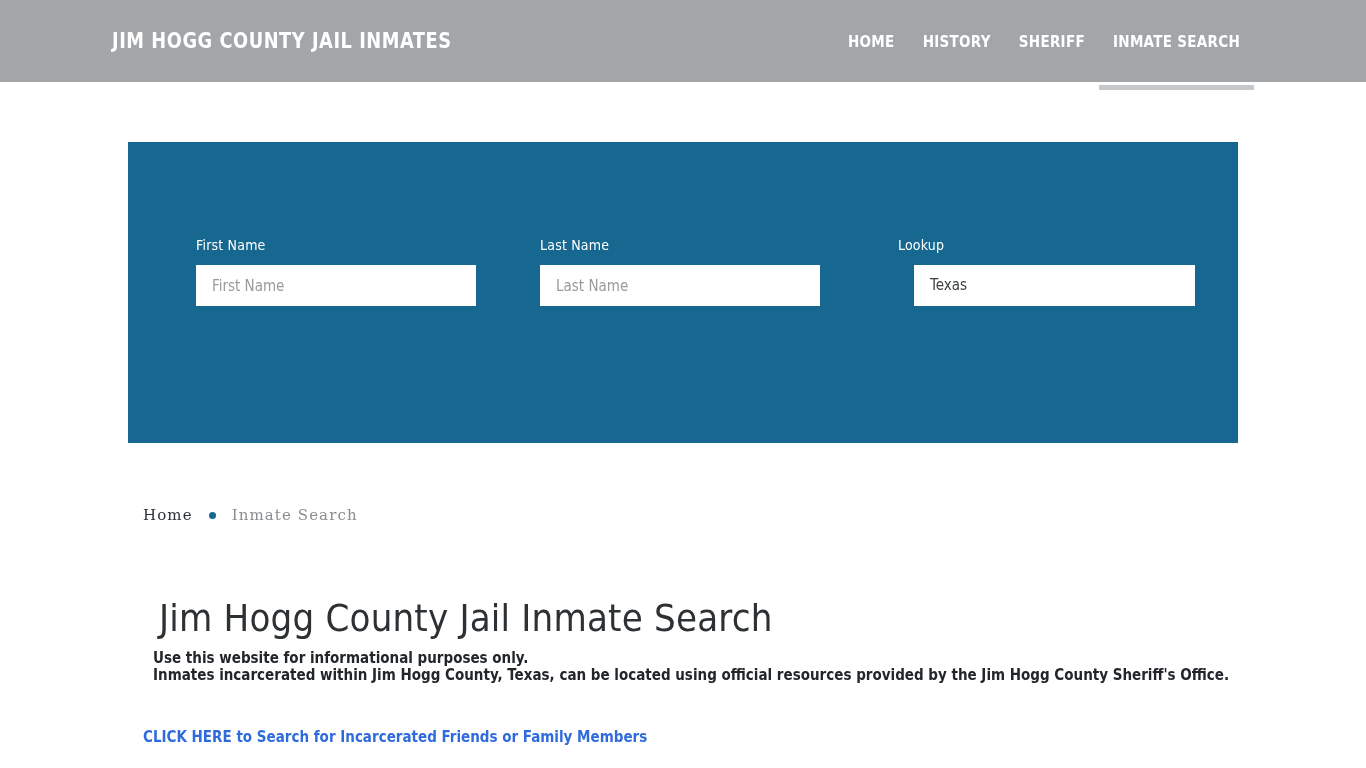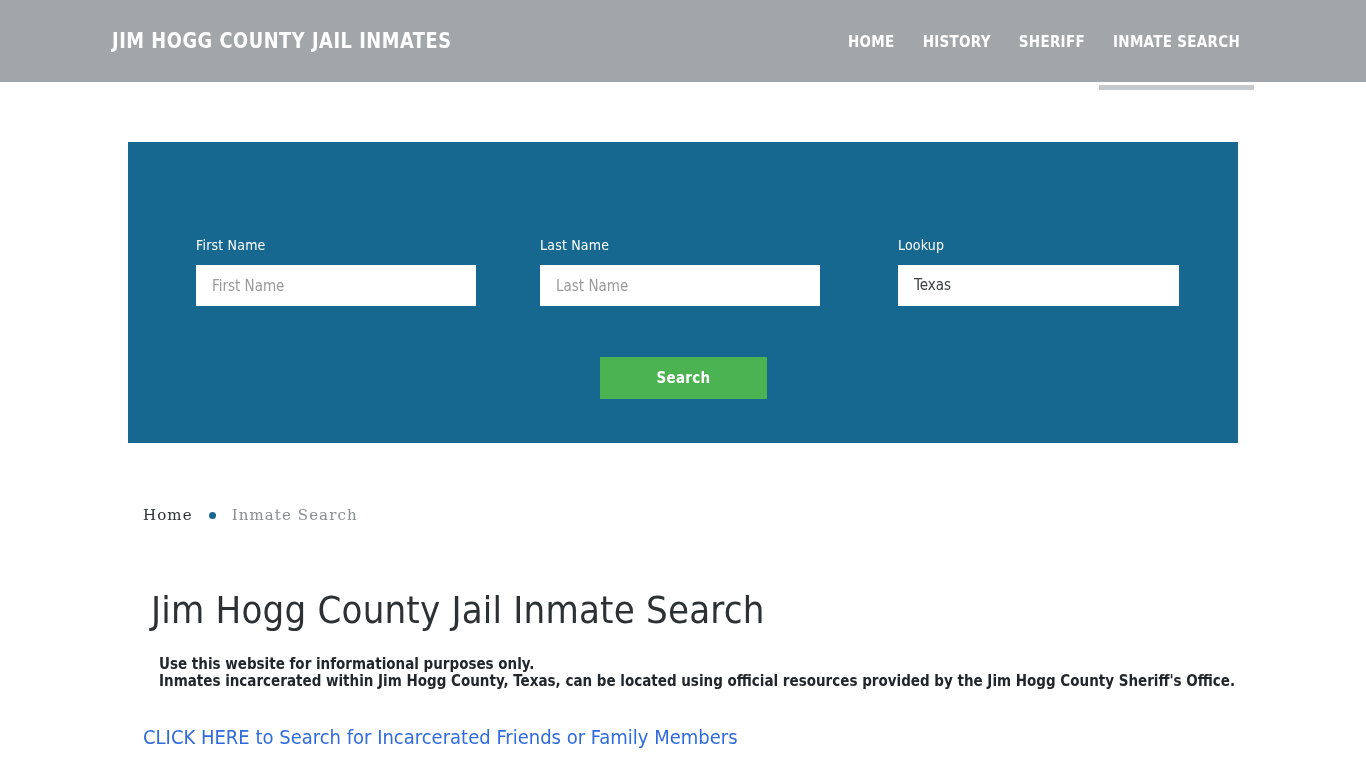--- a/index.html
+++ b/index.html
@@ -132,20 +132,21 @@
     outline: none;
     background: #ffffff;
     padding: 0 16px;
     font-family: "DejaVu Sans Condensed", "Liberation Sans Narrow", "Liberation Sans", sans-serif;
     font-size: 15px;
     color: #3c4043;
     -webkit-appearance: none;
     appearance: none;
     line-height: 41px;
     cursor: pointer;
+    margin-left: 16px;
   }
   .search-button {
     position: absolute;
     left: 472px;
     top: 215px;
     width: 167px;
     height: 42px;
     background: #4cb352;
     border: none;
     color: #ffffff;
@@ -181,50 +182,50 @@
     background: #166890;
     margin: 0 16px;
   }
   .crumb-current { color: #8a8d90; }
 
   
   .page-title {
     position: absolute;
     left: 143px;
     top: 578px;
-    margin: 8px;
+    margin: 16px;
     font-family: "DejaVu Sans Condensed", "Liberation Sans Narrow", "Liberation Sans", sans-serif;
     font-weight: 300;
     font-size: 38px;
     line-height: 48px;
     color: #2d3134;
     letter-spacing: 0.2px;
     white-space: nowrap;
   }
   .body-copy {
     position: absolute;
     left: 143px;
     width: 1090px;
     font-family: "DejaVu Sans Condensed", "Liberation Sans Narrow", "Liberation Sans", sans-serif;
     font-weight: 700;
     font-size: 15px;
     line-height: 22px;
     color: #22262a;
-    margin: 16px;
+    margin: 10px;
     white-space: nowrap;
   }
   .copy-1 { top: 637px; }
   .copy-2 { top: 654px; }
   .inline-link {
     position: absolute;
     left: 143px;
     top: 726px;
     font-family: "DejaVu Sans Condensed", "Liberation Sans Narrow", "Liberation Sans", sans-serif;
-    font-weight: 400;
-    font-size: 20px;
+    font-weight: 700;
+    font-size: 15px;
     line-height: 22px;
     color: #2f6bdd;
     text-decoration: none;
     white-space: nowrap;
     cursor: pointer;
   }
   .copy-3 {
     top: 762px;
     color: #22262a;
     font-weight: 400;
@@ -254,21 +255,20 @@
   <div class="field field-last">
     <label class="field-label">Last Name</label>
     <input class="field-input" type="text" placeholder="Last Name" style="">
   </div>
 
   <div class="field field-state">
     <label class="field-label">Lookup</label>
     <div class="field-select">Texas</div>
   </div>
 
-  <button class="search-button">Search</button>
 </section>
 
 <div class="breadcrumb">
   <a class="crumb-link" href="#">Home</a>
   <span class="crumb-sep"></span>
   <span class="crumb-current">Inmate Search</span>
 </div>
 
 <h1 class="page-title">Jim Hogg County Jail Inmate Search</h1>
 

